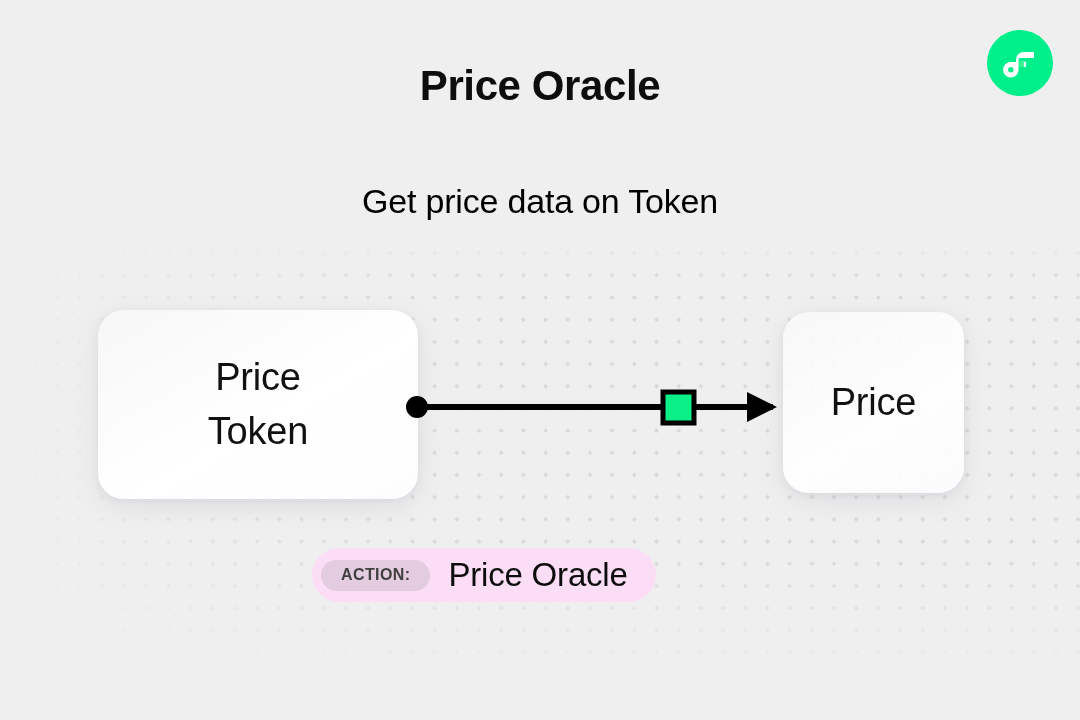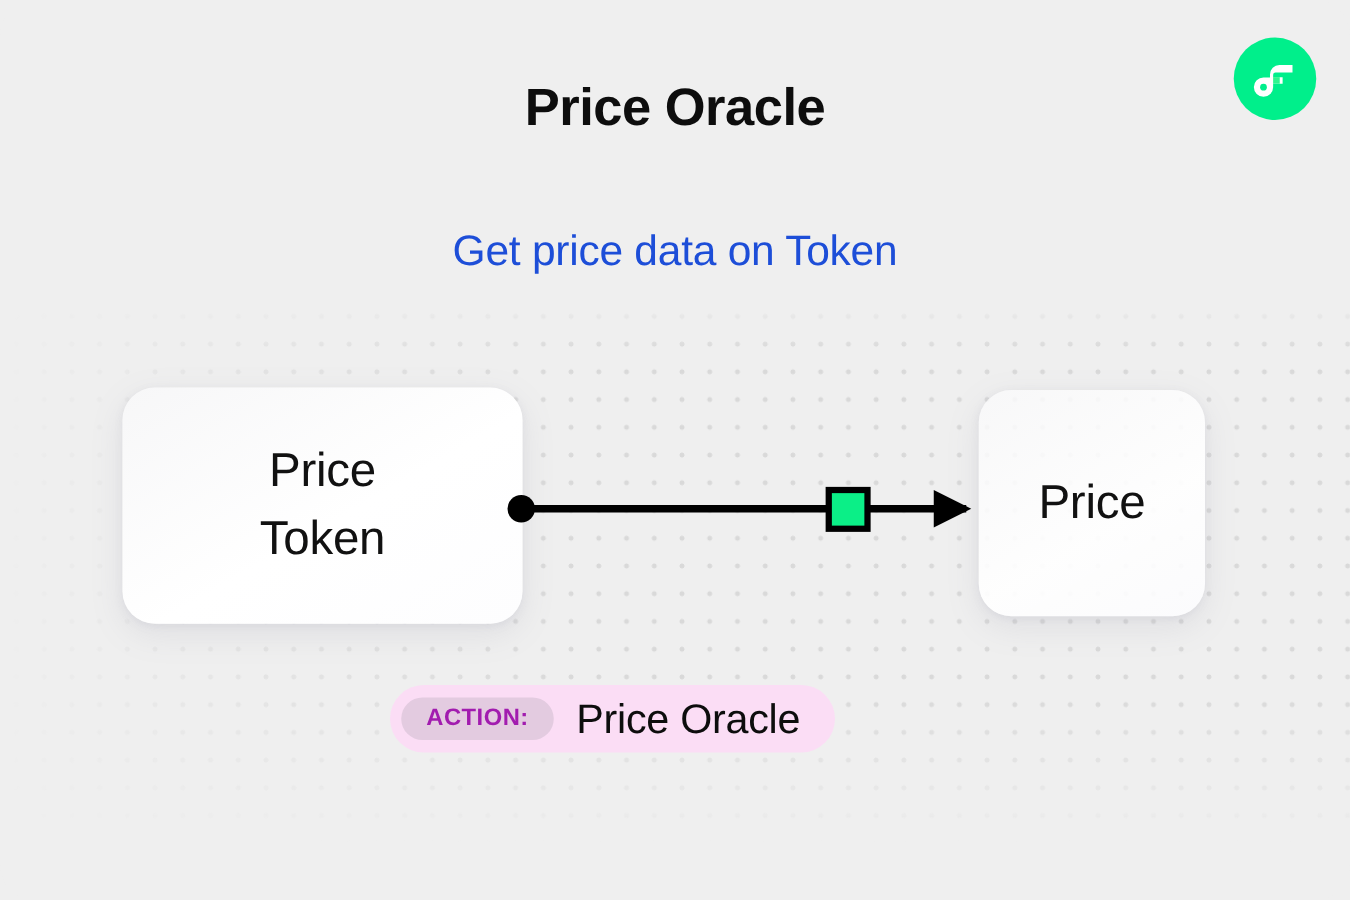--- a/index.html
+++ b/index.html
@@ -57,21 +57,21 @@
   }
   #page-subtitle {
     position: absolute;
     left: 0;
     top: 182px;
     width: 1080px;
     text-align: center;
     font-size: 34px;
     font-weight: 400;
     letter-spacing: -0.2px;
-    color: #1d4ed8;
+    color: #000000;
   }
 
   
   #brand-logo {
     position: absolute;
     right: 27px;
     top: 30px;
     width: 66px;
     height: 66px;
     border-radius: 50%;
@@ -132,24 +132,24 @@
     height: 54px;
     padding: 0 28px 0 9px;
     border-radius: 27px;
     background: #fbddf5;
     display: flex;
     align-items: center;
     gap: 18px;
   }
   #action-badge-tag {
     background: #e3cbe0;
-    color: #a21caf;
+    color: #404040;
     border-radius: 19px;
     padding: 7px 20px 8px 20px;
-    font-size: 19px;
+    font-size: 16px;
     font-weight: bold;
     letter-spacing: 0.4px;
     line-height: 1;
   }
   #action-badge-value {
     color: #0d0d0d;
     font-size: 33px;
     letter-spacing: -0.2px;
     line-height: 1;
     padding-bottom: 2px;

